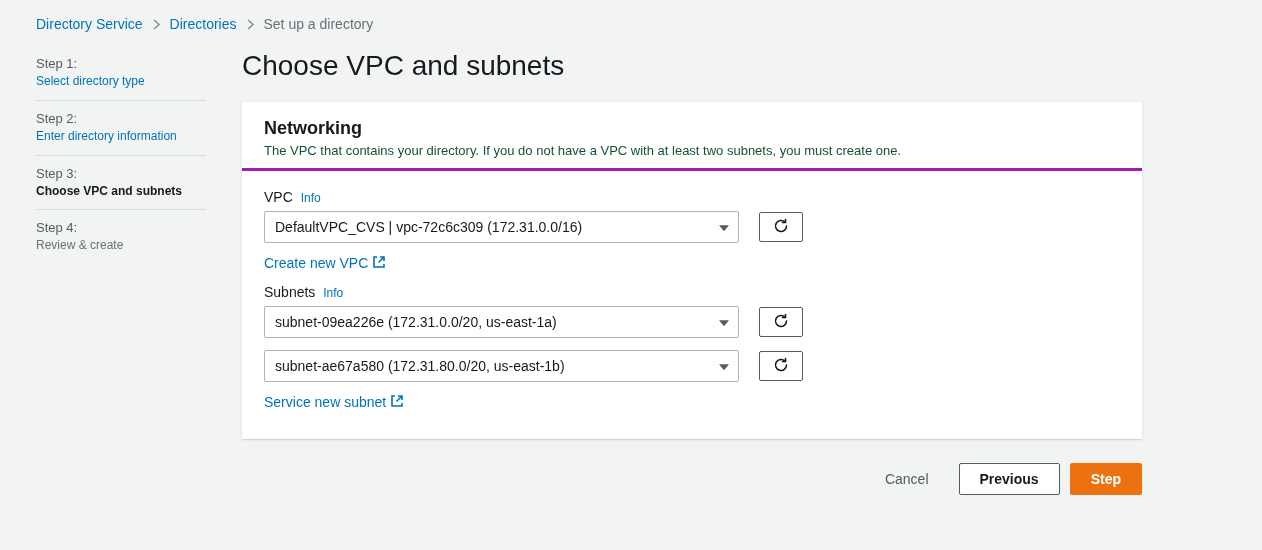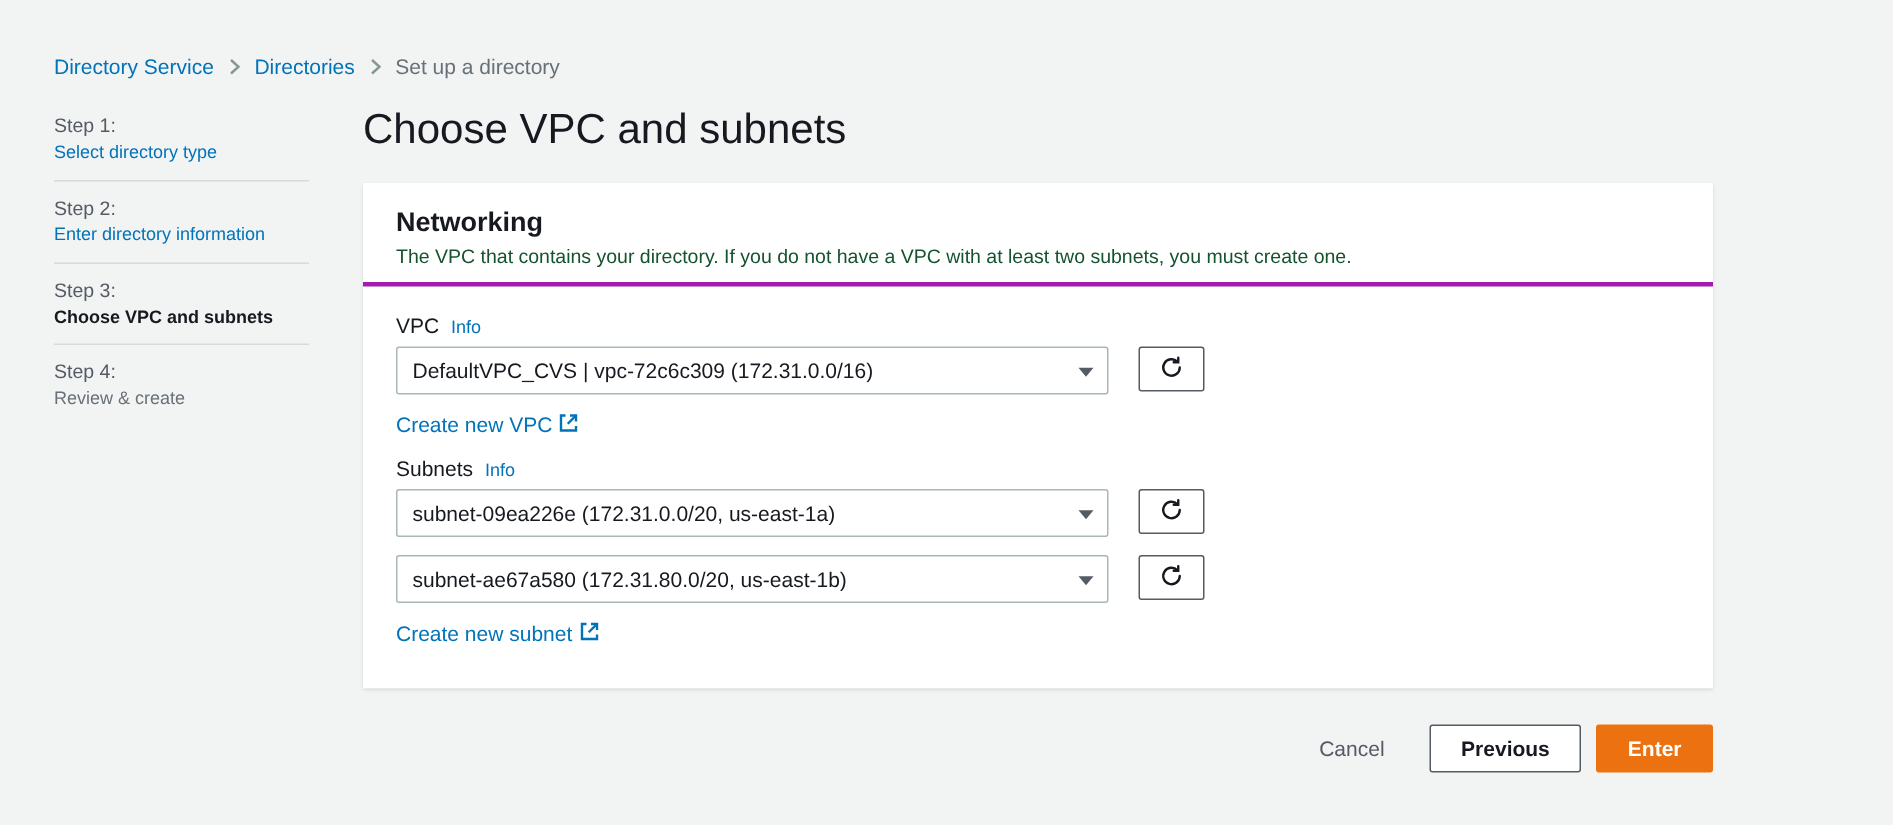--- a/index.html
+++ b/index.html
@@ -13,21 +13,20 @@
   }
   a { color: #0073bb; text-decoration: none; }
 
   
   .breadcrumb {
     display: flex;
     align-items: center;
     gap: 10px;
     padding: 6px 0 14px 18px;
     font-size: 14px;
-    margin-top: 20px;
   }
   .breadcrumb .sep {
     color: #aab7b8;
     display: inline-flex;
     align-items: center;
   }
   .breadcrumb .sep svg { width: 7px; height: 11px; }
   .breadcrumb .current { color: #687078; }
 
   
@@ -79,21 +78,21 @@
   }
   .panel-desc { color: #14532d; font-size: 13px; }
   .panel-body { padding: 18px 22px 28px 22px; }
 
   .form-group { margin-bottom: 12px; }
   .form-group:last-child { margin-bottom: 0; }
   .group-label { margin-bottom: 6px; }
   .group-label .lbl { color: #16191f; font-size: 14px; }
   .group-label .info { color: #0073bb; font-size: 12px; margin-left: 4px; }
 
-  .row { display: flex; gap: 20px; margin-bottom: 12px; }
+  .row { display: flex; align-items: center; gap: 20px; margin-bottom: 12px; }
   .select-wrap {
     position: relative;
     width: 475px;
   }
   .select-wrap select {
     width: 100%;
     height: 32px;
     padding: 4px 28px 4px 10px;
     border: 1px solid #aab7b8;
     border-radius: 2px;
@@ -272,33 +271,33 @@
             <button class="icon-btn" aria-label="Refresh">
               <span>
                 <svg viewBox="0 0 16 16" fill="none" stroke="#16191f" stroke-width="1.6" stroke-linecap="round">
                     <path d="M13.5 8a5.5 5.5 0 1 1-1.6-3.9"></path>
                     <path d="M12.5 1.5 V4.5 H9.5"></path>
                   </svg>
               </span>
             </button>
           </div>
           <a href="#" class="link-with-icon">
-            <span>Create new subnet</span>
+            <span>Service new subnet</span>
             <span>
               <svg viewBox="0 0 14 14" fill="none" stroke="#0073bb" stroke-width="1.6">
                   <path d="M5 2 H2 V12 H12 V9"></path>
                   <path d="M8 2 H12 V6"></path>
                   <path d="M12 2 L6.5 7.5"></path>
                 </svg>
             </span>
           </a>
         </div>
 
       </div>
     </section>
 
     <div class="footer">
       <button class="btn btn-link">Cancel</button>
       <button class="btn btn-normal">Previous</button>
-      <button class="btn btn-primary">Enter</button>
+      <button class="btn btn-primary">Step</button>
     </div>
   </main>
 </div>
 
 </body></html>

